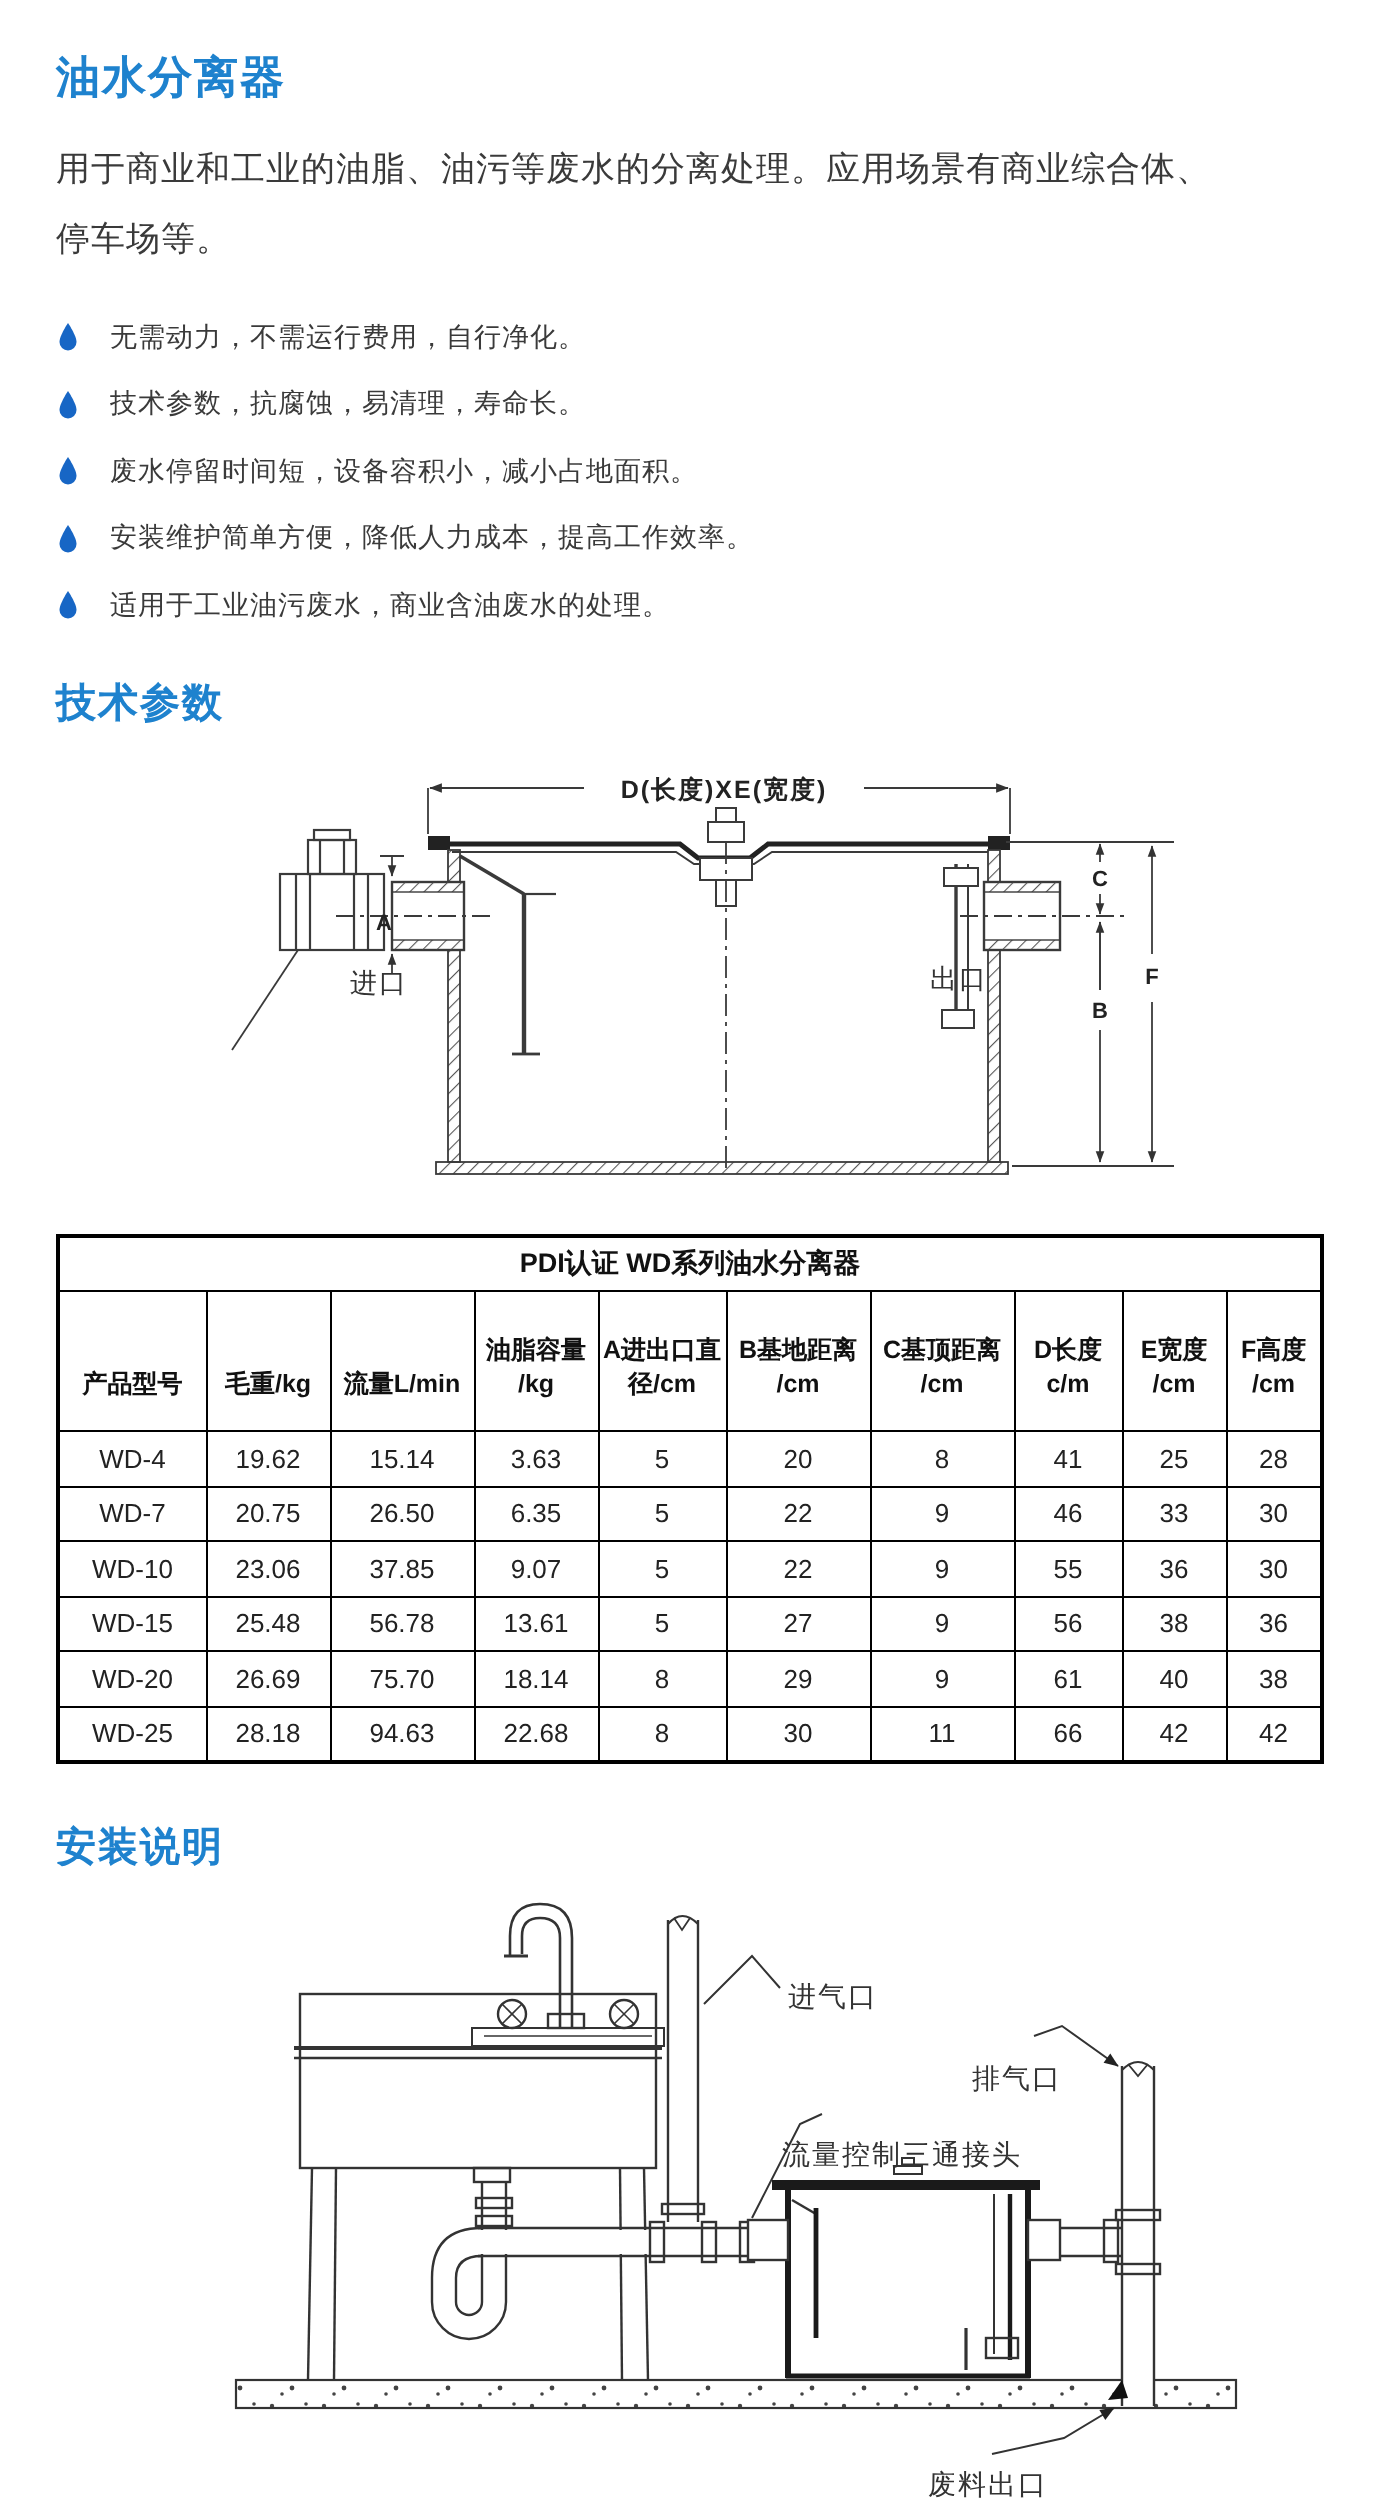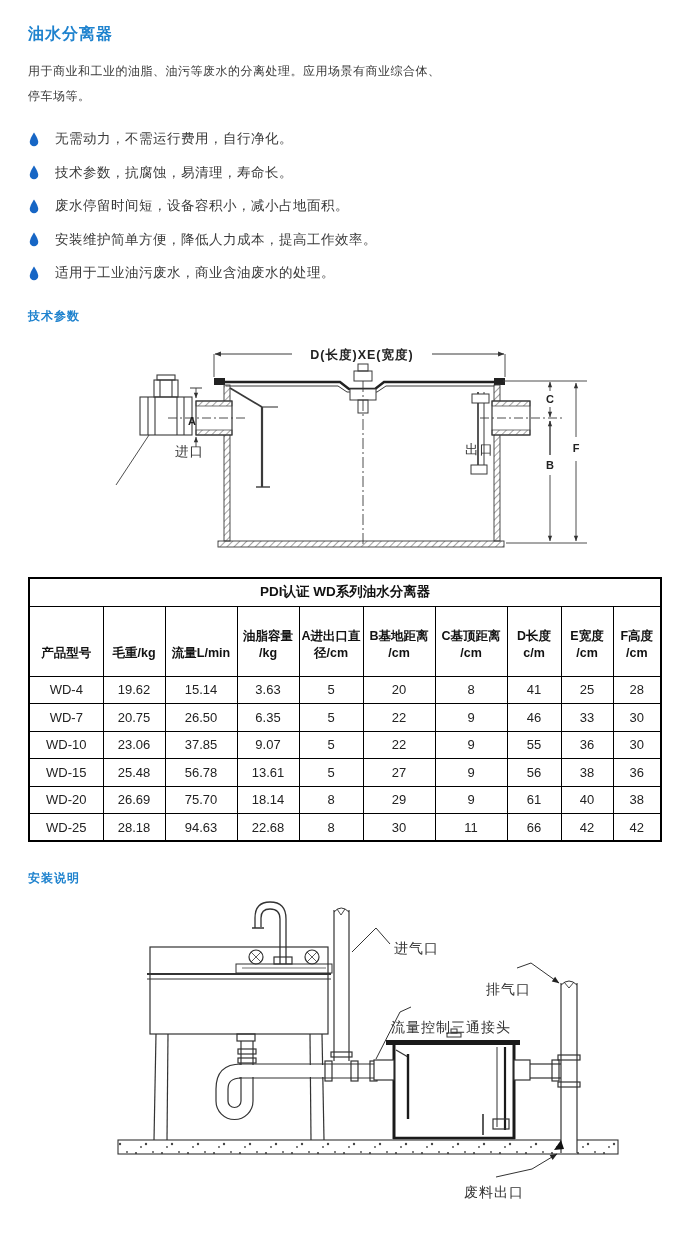--- a/index.html
+++ b/index.html
@@ -5,33 +5,33 @@
   html,body{margin:0;padding:0;background:#fff;}
   body{
     width:690px;
     font-family:"Liberation Sans","DejaVu Sans",sans-serif;
     color:#333;
     -webkit-font-smoothing:antialiased;
   }
   .page{padding:24px 30px 0 28px;box-sizing:border-box;width:690px;}
   h1.doc-title{
     margin:0 0 14px 0;
-    font-size:16px;font-weight:600;color:#1e82ce;letter-spacing:1px;
+    font-size:22px;font-weight:600;color:#1e82ce;letter-spacing:1px;
   }
   p.intro{
     margin:0 0 22px 0;
-    font-size:12px;line-height:2.05;color:#3a3a3a;letter-spacing:.5px;
+    font-size:17px;line-height:2.05;color:#3a3a3a;letter-spacing:.5px;
   }
   .features{margin:0 0 26px 0;text-align:center;}
   .feature{display:flex;align-items:center;margin:0 0 15.5px 0;}
   .feature svg.drop{width:12px;height:15px;flex:0 0 12px;margin-right:15px;}
   .feature .feature-text{font-size:13.5px;color:#3a3a3a;letter-spacing:.5px;}
   h2.section-title{
     margin:26px 0 10px 0;
-    font-size:12px;font-weight:600;color:#1e82ce;letter-spacing:1px;
+    font-size:20px;font-weight:600;color:#1e82ce;letter-spacing:1px;
   }
   .diagram{display:block;}
   svg text{font-family:"Liberation Sans","DejaVu Sans",sans-serif;fill:#333;}
   svg text.dimletter{font-size:11px;font-weight:600;fill:#222;}
   svg text.dimtitle{font-size:12.5px;font-weight:600;fill:#222;letter-spacing:1px;}
   svg text.cn{font-size:13.5px;letter-spacing:1px;}
   svg text.cn-lg{font-size:14px;letter-spacing:1px;}
 
   table.spec{
     border-collapse:collapse;margin:14px 0 0 0;width:632px;

